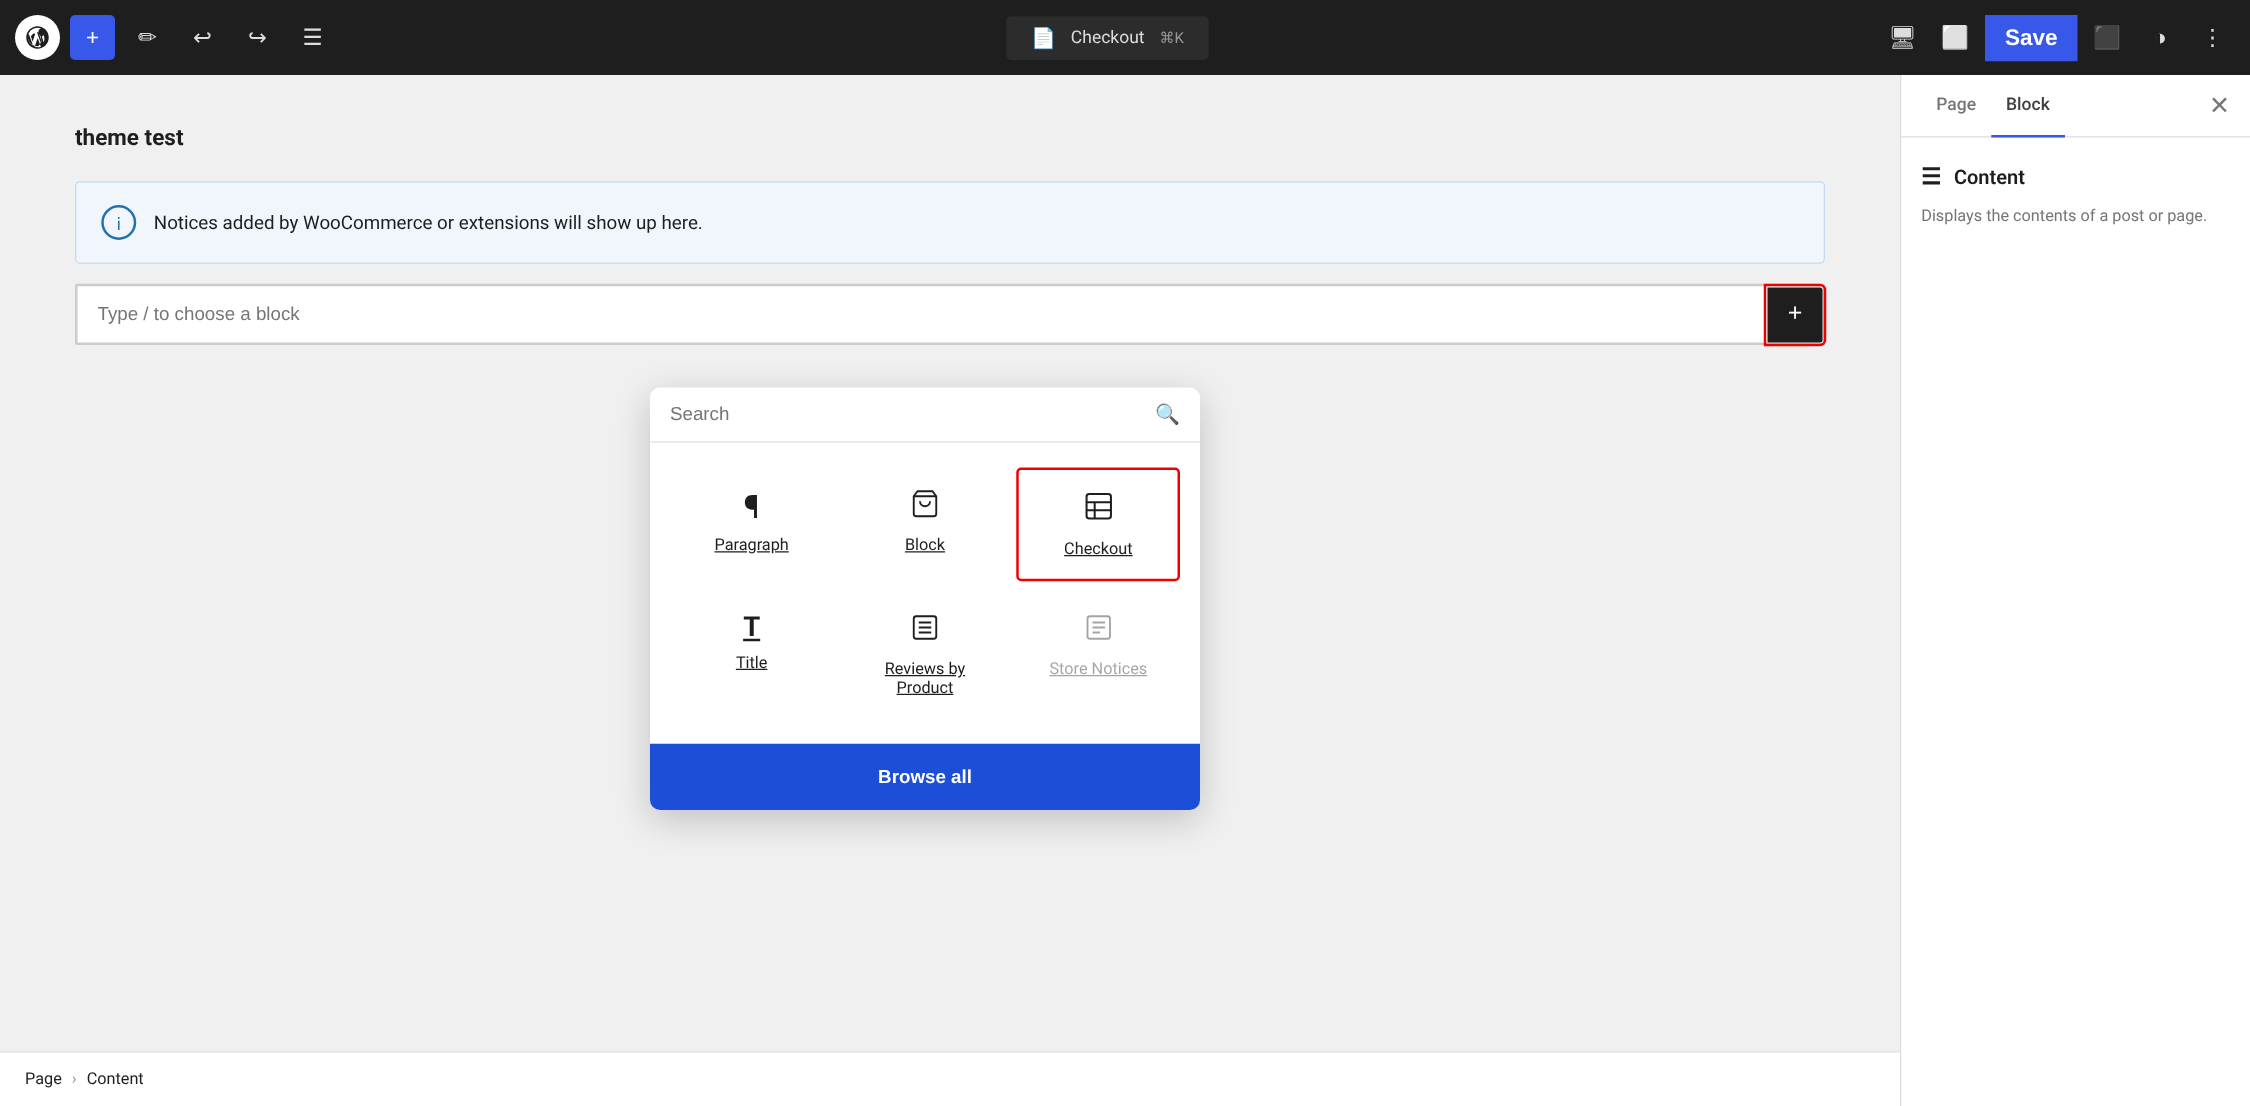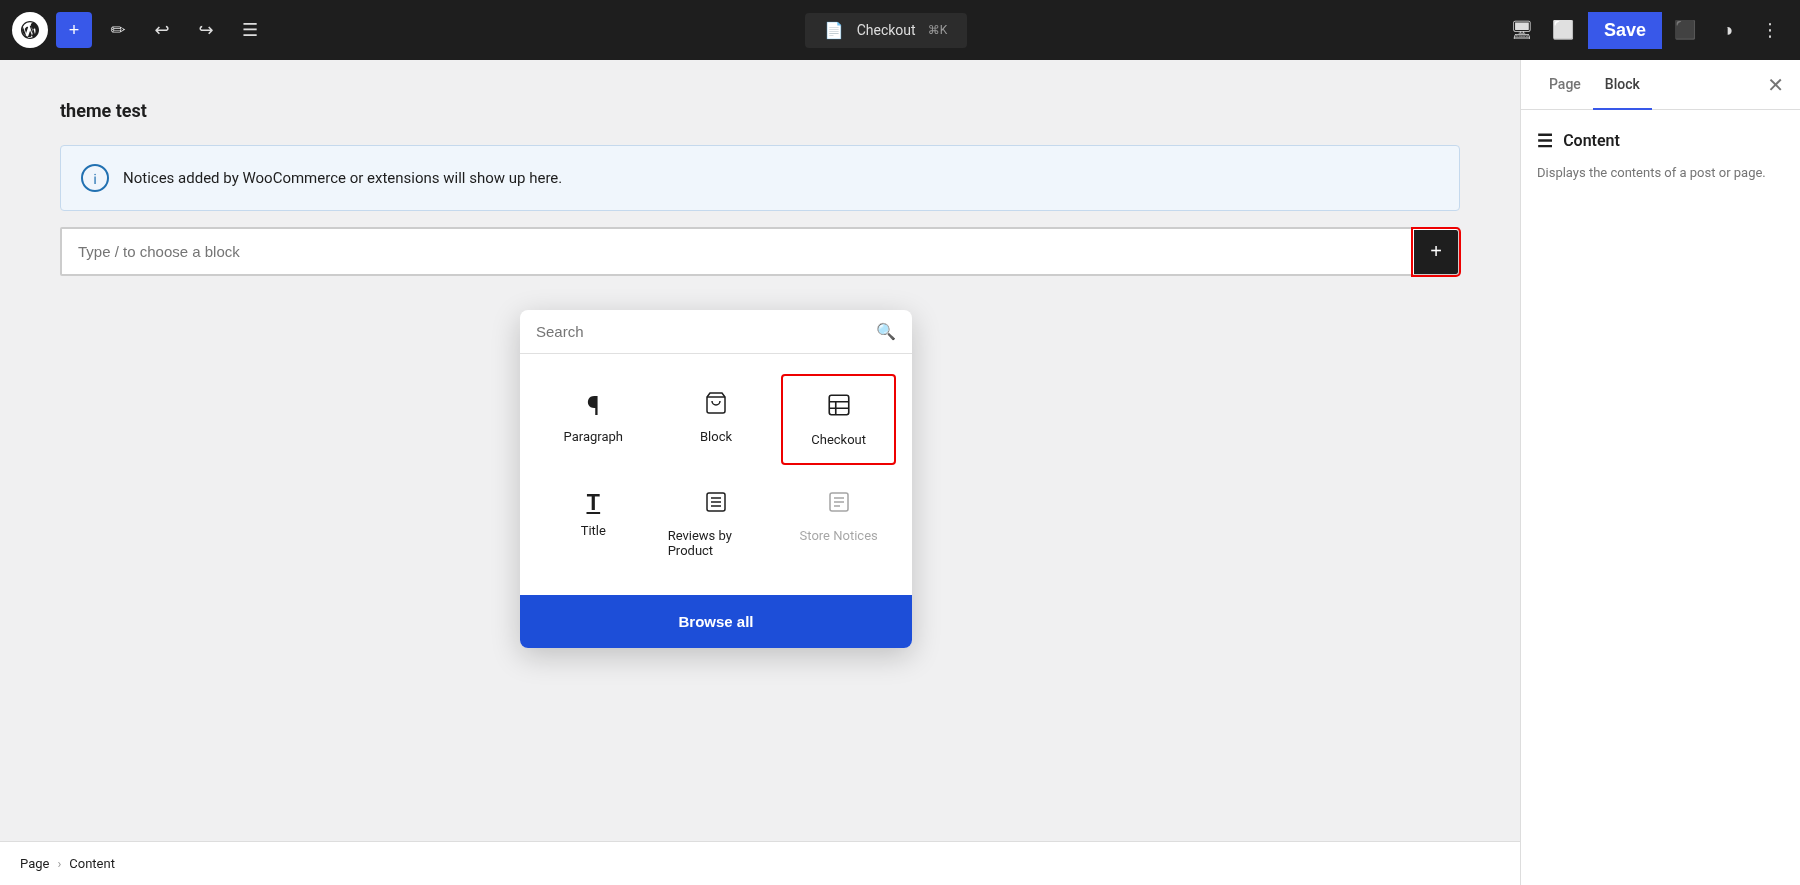--- a/index.html
+++ b/index.html
@@ -82,21 +82,21 @@
     .add-block-btn {
       width: 44px; height: 44px; background: #1e1e1e; border: none;
       display: flex; align-items: center; justify-content: center;
       cursor: pointer; color: #fff; font-size: 20px; border-radius: 0 2px 2px 0;
       outline: 2px solid #e00; outline-offset: 1px;
     }
 
     
     .block-picker {
       position: absolute; top: 250px; left: 520px;
-      width: 392px; background: #fff; border-radius: 8px;
+      width: 440px; background: #fff; border-radius: 8px;
       box-shadow: 0 8px 30px rgba(0,0,0,0.2); z-index: 50;
       overflow: hidden;
     }
     .block-picker-search {
       display: flex; align-items: center; padding: 12px 16px;
       border-bottom: 1px solid #e0e0e0; gap: 8px;
     }
     .block-picker-search input {
       flex: 1; border: none; outline: none; font-size: 15px; color: #1e1e1e;
     }
@@ -108,21 +108,21 @@
     .block-item {
       display: flex; flex-direction: column; align-items: center;
       padding: 16px 8px; border-radius: 6px; cursor: pointer; gap: 8px;
       border: 1px solid transparent;
     }
     .block-item.selected {
       border: 2px solid #e00; border-radius: 4px;
     }
     .block-item.dimmed { opacity: 0.4; }
     .block-icon { font-size: 24px; color: #1e1e1e; }
-    .block-label { font-size: 13px; color: #1e1e1e; text-align: left; }
+    .block-label { font-size: 13px; color: #1e1e1e; text-align: center; text-decoration: underline; }
     .browse-all-btn {
       background: #1d4ed8; color: #fff; border: none;
       width: 100%; padding: 18px; font-size: 15px; font-weight: 600;
       cursor: pointer; text-align: center;
     }
 
     
     .right-sidebar {
       width: 280px; background: #fff; border-left: 1px solid #ddd;
       display: flex; flex-direction: column;

